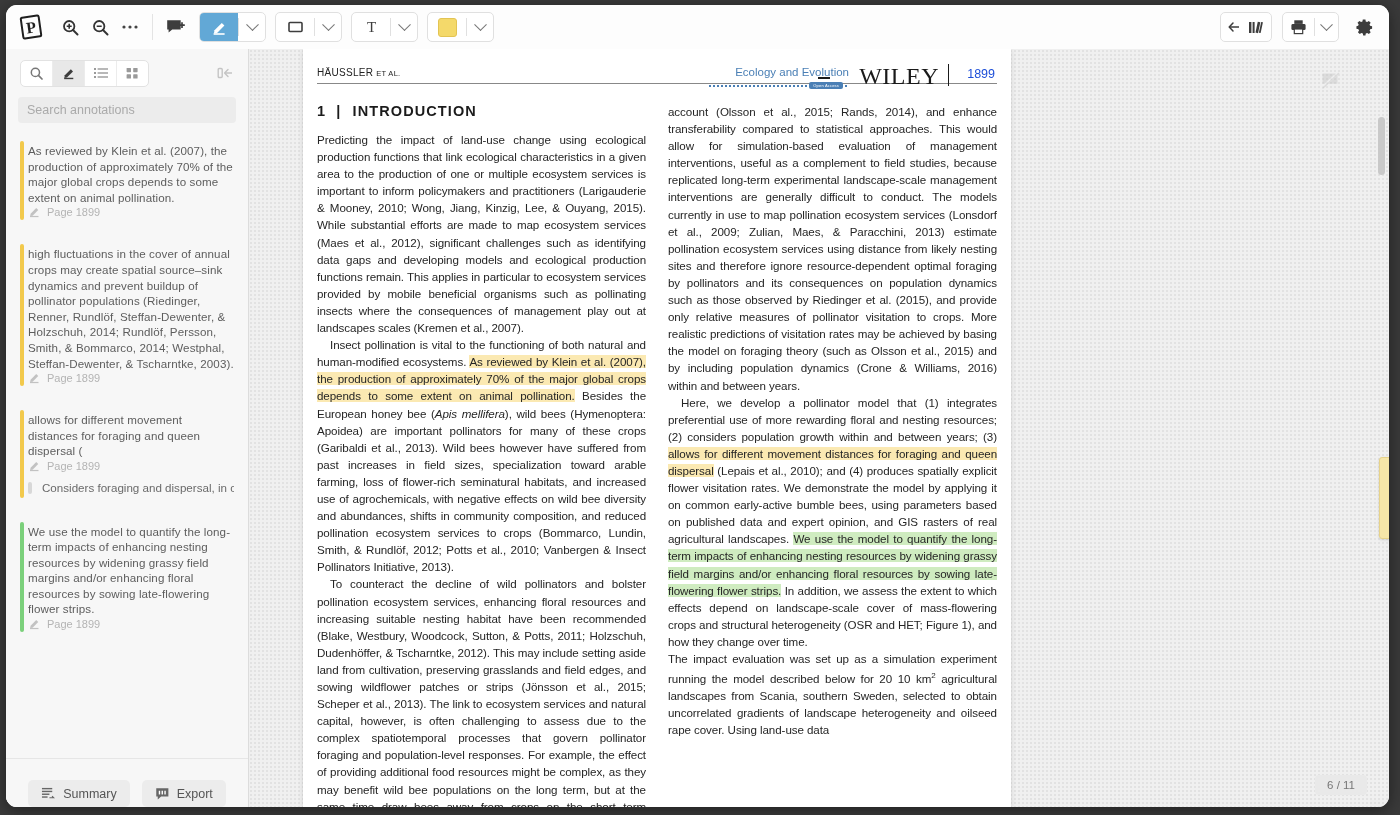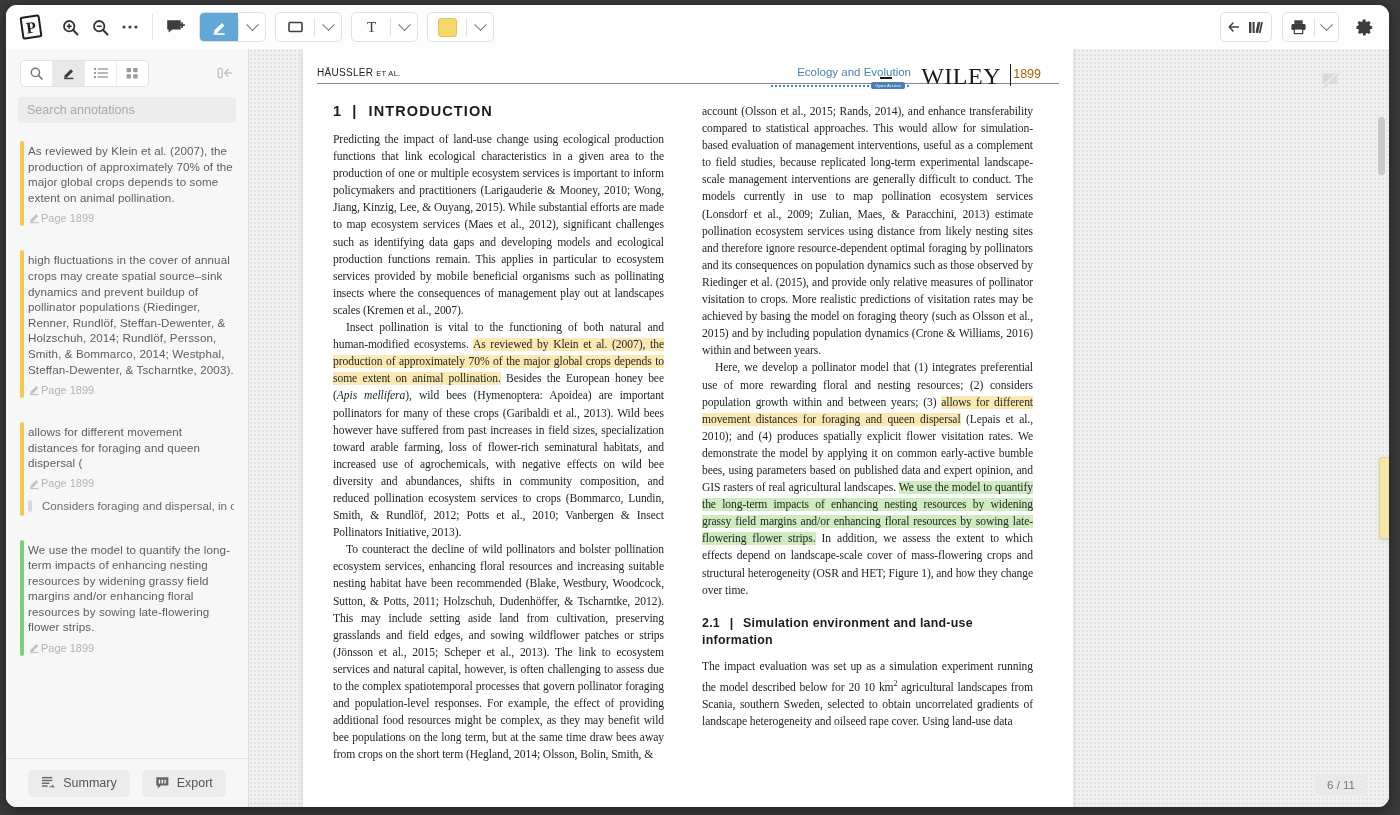--- a/index.html
+++ b/index.html
@@ -137,58 +137,57 @@
   }
   .ann-bar {
     position: absolute; left: 14px; top: 6px; bottom: 6px;
     width: 4px; border-radius: 2px;
   }
   .ann-text {
     font-size: 11.6px; line-height: 15.6px; color: #5d5d5d;
     letter-spacing: .1px;
   }
   .ann-meta {
-    display: flex; align-items: center; gap: 0;
-    margin-top: 6px;
+    display: flex; align-items: flex-end; gap: 6px;
   }
   .ann-page { font-size: 11px; color: #b4b4b4; }
   .ann-note {
     position: relative;
     margin: 8px 0 0 0;
     padding-left: 14px;
     font-size: 11.6px; line-height: 15.6px; color: #6a6a6a;
     white-space: nowrap; overflow: hidden;
   }
   .ann-note-bar {
     position: absolute; left: 0; top: 2px; bottom: 2px;
     width: 4px; border-radius: 2px; background: #d8d8d8;
   }
   .sb-foot {
     height: 48px; border-top: 1px solid #e6e6e6;
-    display: flex; align-items: center; justify-content: center; gap: 12px;
+    display: flex; align-items: flex-end; justify-content: center; gap: 12px;
     background: #f7f7f7;
   }
   .foot-btn {
     display: flex; align-items: center; gap: 7px;
     background: #ececec; border-radius: 5px;
     height: 27px; padding: 0 13px;
     font-size: 12.5px; color: #555;
   }
   
   .viewer {
     flex: 1; position: relative;
     background: #f0f0f0;
     background-image: radial-gradient(#e2e2e2 1px, transparent 1px);
     background-size: 4px 4px;
     overflow: hidden;
   }
   .page {
     position: absolute;
     left: 54px; top: 0px;
-    width: 770px; height: 758px;
+    width: 708px; height: 758px;
     background: #fff;
     box-shadow: 0 1px 5px rgba(0,0,0,.14);
   }
   .pg-inner { position: absolute; left: 0; top: 0; right: 0; bottom: 0; padding: 0; }
   .run-head {
     position: absolute; left: 14px; top: 16px; right: 14px;
     height: 30px;
   }
   .rh-left {
     position: absolute; left: 0; top: 2px;
@@ -225,44 +224,44 @@
   }
   .rh-dash {
     position:absolute; right: 167px; top: 12px;
     width: 12px; height: 2px; background:#1a1a1a;
   }
   .rh-tick {
     position: absolute; right: 48px; top: -1px;
     width: 1px; height: 22px; background: #1a1a1a;
   }
   .rh-pageno {
-    position: absolute; right: 18px; top: 2px;
-    font-size: 12.5px; color: #a16207;
+    position: absolute; right: 2px; top: 2px;
+    font-size: 12.5px; color: #1d4ed8;
   }
   .cols {
     position: absolute; left: 14px; top: 54px; right: 14px; bottom: 0;
     display: flex; gap: 22px;
   }
-  .col { width: 331px; margin-left: 16px; }
+  .col { width: 331px; }
   h1.sec {
     font-size: 14.5px; font-weight: bold; color: #1b1b1b;
     letter-spacing: 1.1px; margin: 0 0 12px 0;
     font-family: "Liberation Sans", sans-serif;
   }
   h1.sec .num { letter-spacing: 0; }
   h2.sub {
     font-size: 12.4px; font-weight: bold; color: #1b1b1b;
     letter-spacing: .25px; margin: 16px 0 9px 0;
     line-height: 17px;
   }
   p.body-t {
     font-size: 11.6px; line-height: 17.1px;
     color: #252525; text-align: justify;
     margin: 0 0 0 0;
-    font-family: Liberation Serif, serif;
+    font-family: Liberation Sans, sans-serif;
     letter-spacing: -.08px;
     hyphens: none;
   }
   p.indent { text-indent: 13px; }
   .hl-y { background: #fbe9b2; }
   .hl-g { background: #cfecc0; }
   .ital { font-style: italic; }
   .sup { font-size: 8px; vertical-align: super; }
   
   .sticky {
@@ -619,25 +618,20 @@
 
                 <p class="body-t indent">To counteract the decline of wild pollinators and bolster pollination ecosystem services, enhancing floral resources and increasing suitable nesting habitat have been recommended (Blake, Westbury, Woodcock, Sutton, &amp; Potts, 2011; Holzschuh, Dudenhöffer, &amp; Tscharntke, 2012). This may include setting aside land from cultivation, preserving grasslands and field edges, and sowing wildflower patches or strips (Jönsson et al., 2015; Scheper et al., 2013). The link to ecosystem services and natural capital, however, is often challenging to assess due to the complex spatiotemporal processes that govern pollinator foraging and population-level responses. For example, the effect of providing additional food resources might be complex, as they may benefit wild bee populations on the long term, but at the same time draw bees away from crops on the short term (Hegland, 2014; Olsson, Bolin, Smith, &amp;</p>
               </div>
 
               <div class="col">
                 <p class="body-t">account (Olsson et al., 2015; Rands, 2014), and enhance transferability compared to statistical approaches. This would allow for simulation-based evaluation of management interventions, useful as a complement to field studies, because replicated long-term experimental landscape-scale management interventions are generally difficult to conduct. The models currently in use to map pollination ecosystem services (Lonsdorf et al., 2009; Zulian, Maes, &amp; Paracchini, 2013) estimate pollination ecosystem services using distance from likely nesting sites and therefore ignore resource-dependent optimal foraging by pollinators and its consequences on population dynamics such as those observed by Riedinger et al. (2015), and provide only relative measures of pollinator visitation to crops. More realistic predictions of visitation rates may be achieved by basing the model on foraging theory (such as Olsson et al., 2015) and by including population dynamics (Crone &amp; Williams, 2016) within and between years.</p>
 
                 <p class="body-t indent"><span>Here, we develop a pollinator model that (1) integrates preferential use of more rewarding floral and nesting resources; (2) considers population growth within and between years; (3) </span><span class="hl-y">allows for different movement distances for foraging and queen dispersal</span><span> (Lepais et al., 2010); and (4) produces spatially explicit flower visitation rates. We demonstrate the model by applying it on common early-active bumble bees, using parameters based on published data and expert opinion, and GIS rasters of real agricultural landscapes. </span><span class="hl-g">We use the model to quantify the long-term impacts of enhancing nesting resources by widening grassy field margins and/or enhancing floral resources by sowing late-flowering flower strips.</span><span> In addition, we assess the extent to which effects depend on landscape-scale cover of mass-flowering crops and structural heterogeneity (OSR and HET; Figure 1), and how they change over time.</span></p>
 
 
-                <h2 class="sub">
-                  <span>2.1</span>
-                  <span style="margin:0 6px;">|</span>
-                  <span>Simulation environment and land-use information</span>
-                </h2>
 
                 <p class="body-t"><span>The impact evaluation was set up as a simulation experiment running the model described below for 20 10 km</span><span class="sup">2</span><span> agricultural landscapes from Scania, southern Sweden, selected to obtain uncorrelated gradients of landscape heterogeneity and oilseed rape cover. Using land-use data</span></p>
               </div>
             </div>
           </div>
         </div>
 
         <div class="sticky">
           
           

